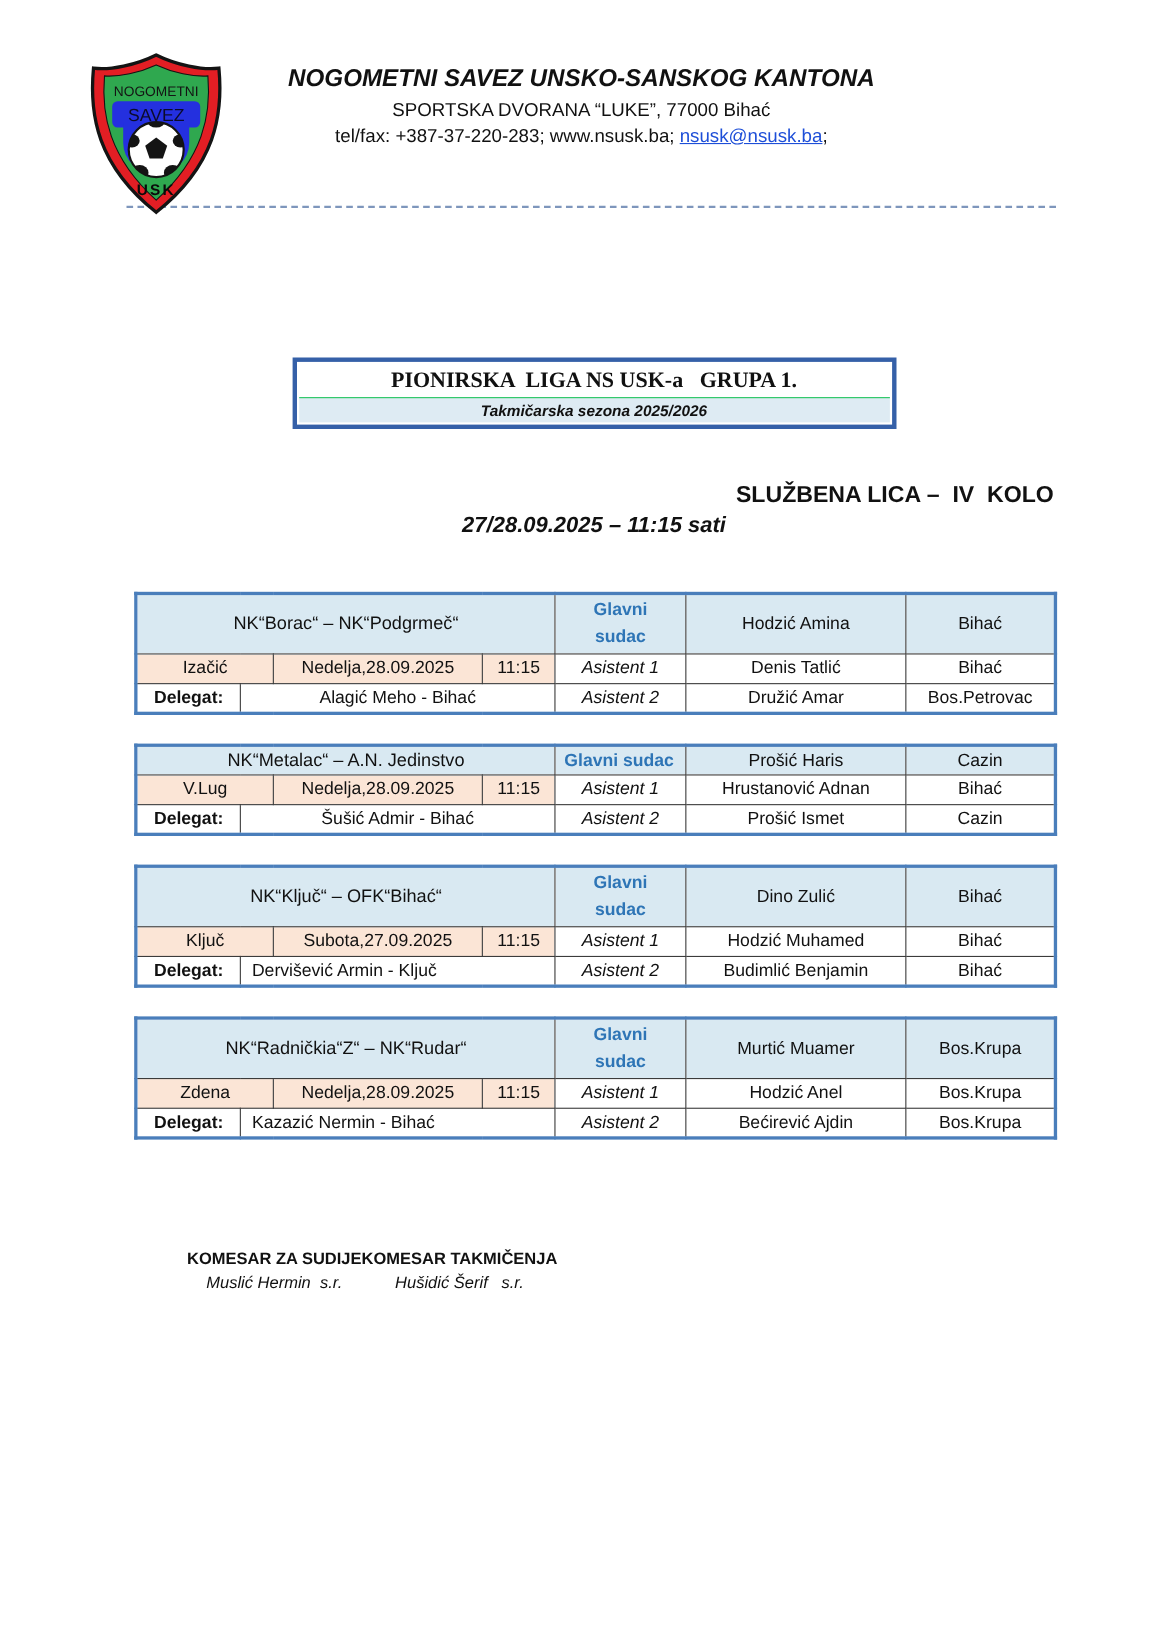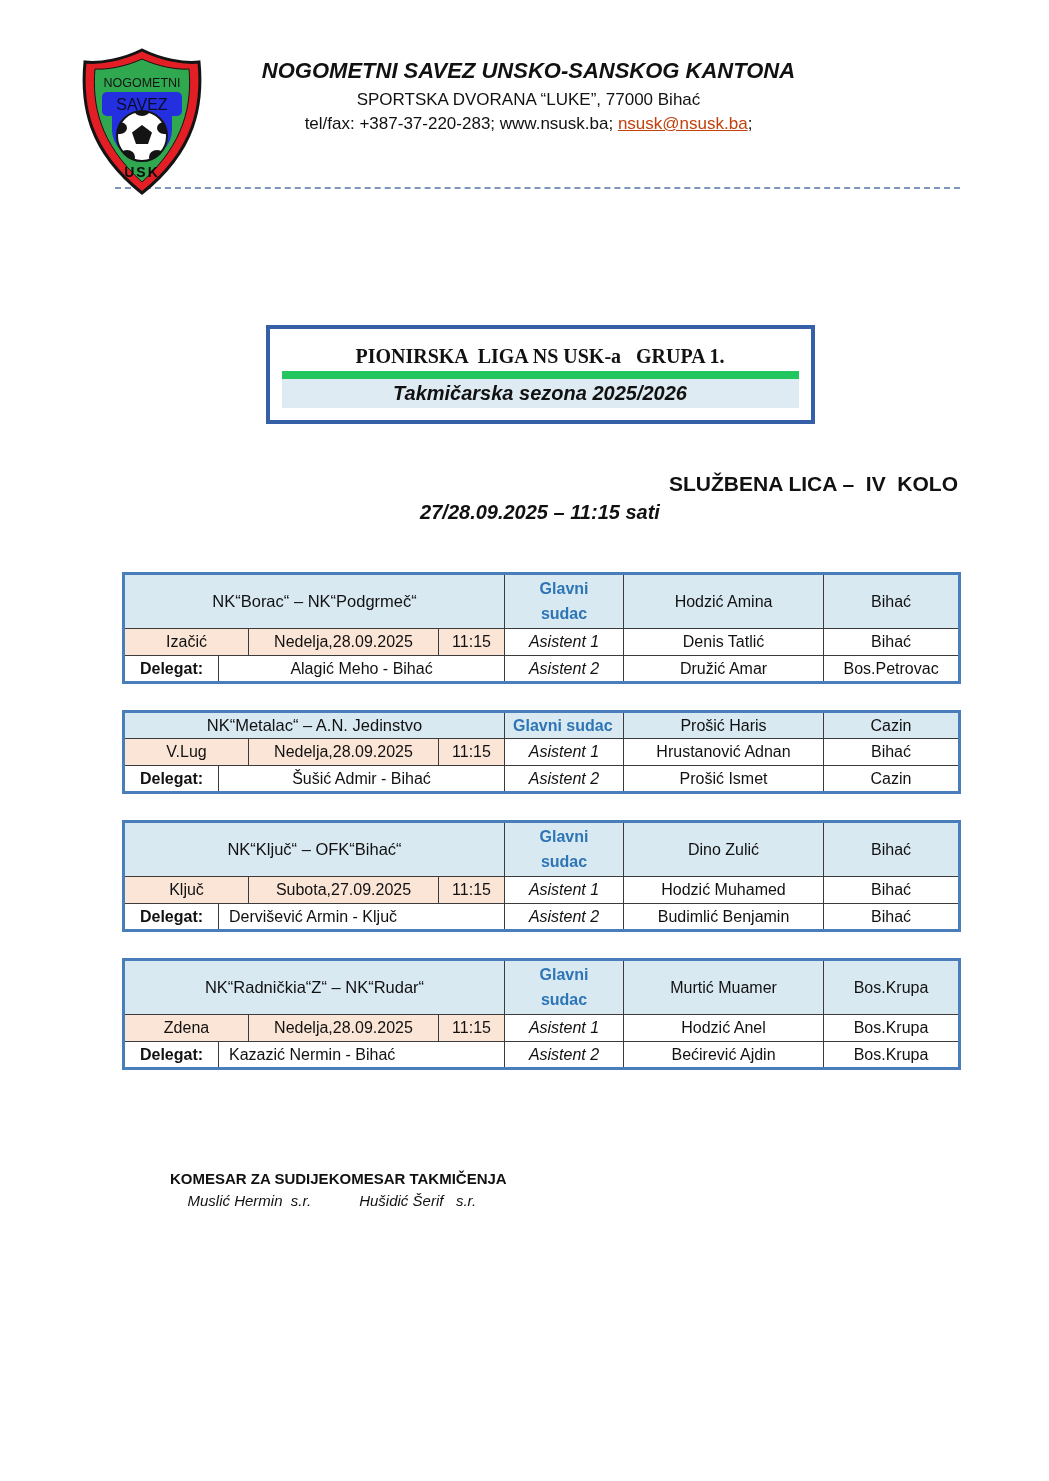--- a/index.html
+++ b/index.html
@@ -5,30 +5,30 @@
   html,body{margin:0;padding:0;background:#ffffff;}
   body{width:1049px;height:1481px;font-family:"Liberation Sans",sans-serif;color:#111;position:relative;}
 
   
   .header{position:relative;height:187px;}
   .logo{position:absolute;left:72px;top:46px;width:140px;height:152px;}
   .header-text{position:absolute;left:168px;right:160px;top:58px;text-align:center;}
   .org-name{font-size:22px;font-weight:bold;font-style:italic;letter-spacing:0px;white-space:pre;}
   .org-address{font-size:17px;margin-top:6px;}
   .org-contact{font-size:17px;margin-top:4px;}
-  .email{color:#c2410c;text-decoration:underline;cursor:pointer;}
+  .email{color:#1d4ed8;text-decoration:underline;cursor:pointer;}
   .dashed-line{margin-left:115px;width:845px;border-top:2px dashed #7E96BC;height:0;}
 
   
   .content{margin-left:122px;width:836px;}
 
   
-  .title-box{width:549px;margin:136px auto 0 auto;border:4px solid #3560A8;background:#fff;padding:12px;box-sizing:border-box;}
+  .title-box{width:549px;margin:136px auto 0 auto;border:4px solid #3560A8;background:#fff;padding:2px;box-sizing:border-box;}
   .title-box-row1{font-family:"Liberation Serif",serif;font-weight:bold;font-size:20px;text-align:center;padding:4px 0 3px 0;white-space:pre;}
-  .title-box-row2{background:#DEEBF3;border-top:8px solid #22c55e;font-weight:bold;font-style:italic;font-size:20px;text-align:center;padding:3px 0;}
+  .title-box-row2{background:#DEEBF3;border-top:1px solid #22c55e;font-weight:bold;font-style:italic;font-size:14px;text-align:center;padding:3px 0;}
 
   .subtitle1{margin-top:48px;text-align:right;font-size:21px;font-weight:bold;white-space:pre;}
   .subtitle2{margin-top:5px;text-align:center;font-size:20px;font-weight:bold;font-style:italic;}
 
   
   table.match-table{border-collapse:collapse;table-layout:fixed;width:836px;border:3px solid #4A7EBB;font-size:16px;margin-top:26px;}
   table.match-table:first-of-type{margin-top:48px;}
   .match-table td{border:1px solid #3b3b3b;text-align:center;vertical-align:middle;padding:1px 2px;height:27px;overflow:hidden;box-sizing:border-box;}
   .match-table tr.head td{background:#D9E9F2;}
   .match-table tr.head.tall td{height:55px;}

